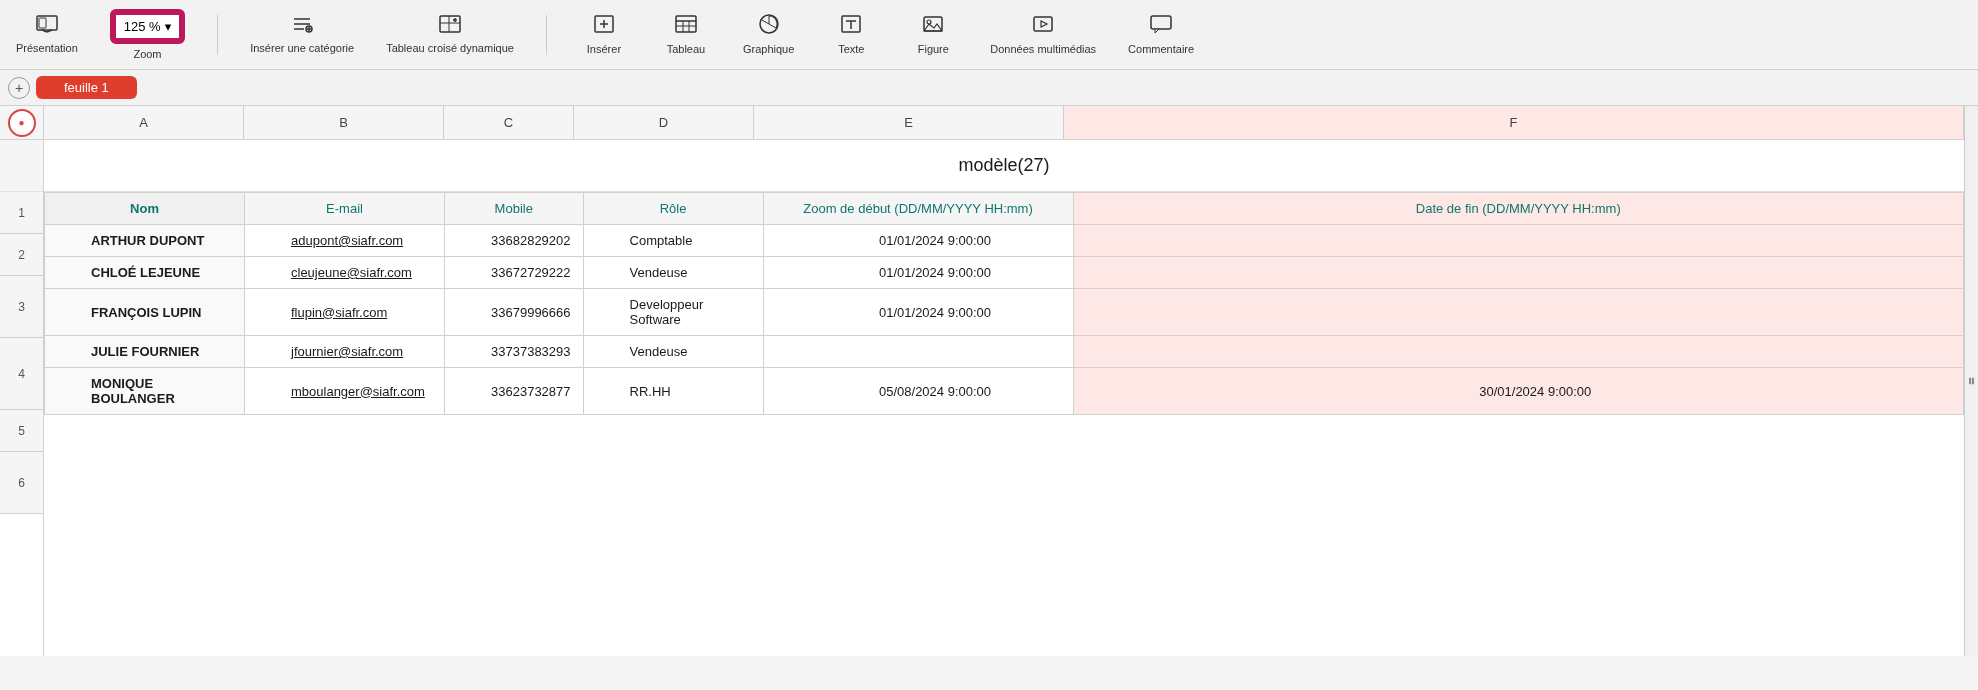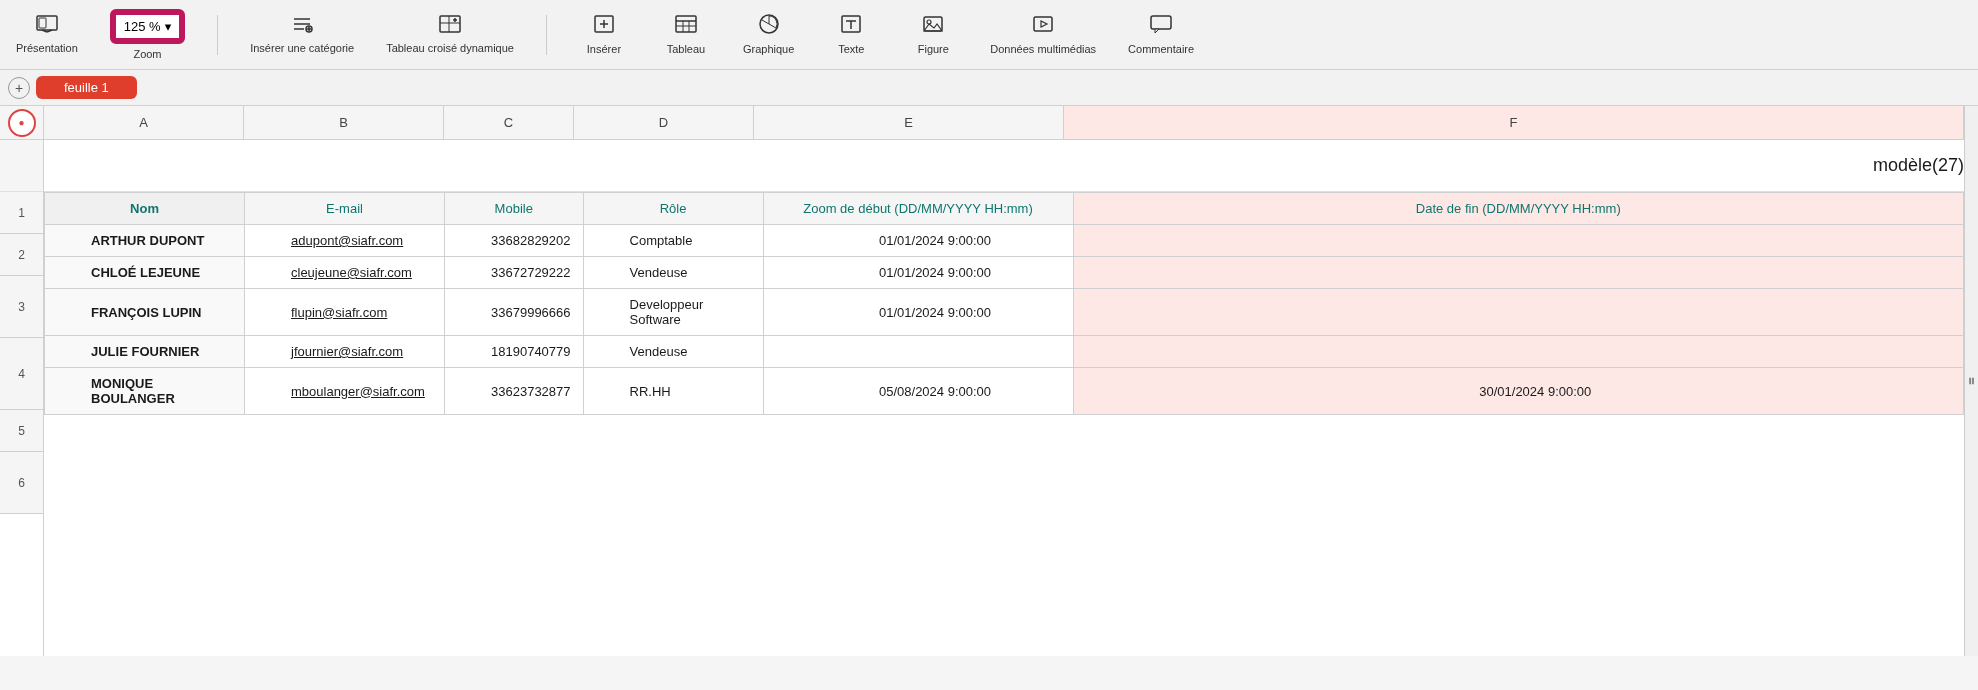--- a/index.html
+++ b/index.html
@@ -312,21 +312,21 @@
 
     <div style="display:flex; background:#f5f5f5; border-bottom:1px solid #d0d0d0; height:34px;">
       <div style="width:200px; border-right:1px solid #d0d0d0; display:flex; align-items:center; justify-content:center; font-size:13px; color:#444;">A</div>
       <div style="width:200px; border-right:1px solid #d0d0d0; display:flex; align-items:center; justify-content:center; font-size:13px; color:#444;">B</div>
       <div style="width:130px; border-right:1px solid #d0d0d0; display:flex; align-items:center; justify-content:center; font-size:13px; color:#444;">C</div>
       <div style="width:180px; border-right:1px solid #d0d0d0; display:flex; align-items:center; justify-content:center; font-size:13px; color:#444;">D</div>
       <div style="width:310px; border-right:1px solid #d0d0d0; display:flex; align-items:center; justify-content:center; font-size:13px; color:#444;">E</div>
       <div style="flex:1; background:#fde8e6; border-right:1px solid #d0d0d0; display:flex; align-items:center; justify-content:center; font-size:13px; color:#444;">F</div>
     </div>
 
-    <div style="border-bottom:1px solid #e0e0e0; height:52px; display:flex; align-items:center; justify-content:flex-end;">
+    <div style="border-bottom:1px solid #e0e0e0; height:52px; display:flex; align-items:center; justify-content:center;">
       <span style="font-size:18px; font-weight:500;">modèle(27)</span>
     </div>
 
     <table class="data-table">
       <colgroup>
         <col style="width:200px">
         <col style="width:200px">
         <col style="width:130px">
         <col style="width:180px">
         <col style="width:310px">
@@ -365,21 +365,21 @@
             <td class="name-cell">FRANÇOIS LUPIN</td>
             <td class="email-cell">flupin@siafr.com</td>
             <td>33679996666</td>
             <td>Developpeur Software</td>
             <td class="date-cell">01/01/2024 9:00:00</td>
             <td class="date-cell" style="background: rgb(253, 232, 230);"></td>
           </tr>
           <tr>
             <td class="name-cell">JULIE FOURNIER</td>
             <td class="email-cell">jfournier@siafr.com</td>
-            <td>18190740779</td>
+            <td>33737383293</td>
             <td>Vendeuse</td>
             <td class="date-cell"></td>
             <td class="date-cell" style="background: rgb(253, 232, 230);"></td>
           </tr>
           <tr>
             <td class="name-cell">MONIQUE BOULANGER<br></td>
             <td class="email-cell">mboulanger@siafr.com</td>
             <td>33623732877</td>
             <td>RR.HH</td>
             <td class="date-cell">05/08/2024 9:00:00</td>

